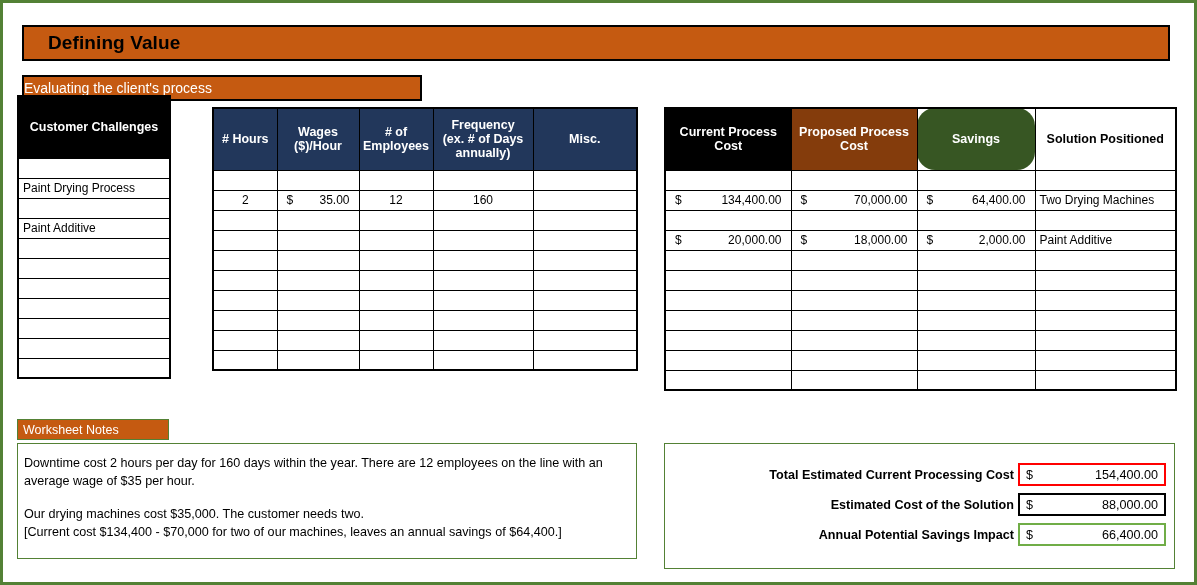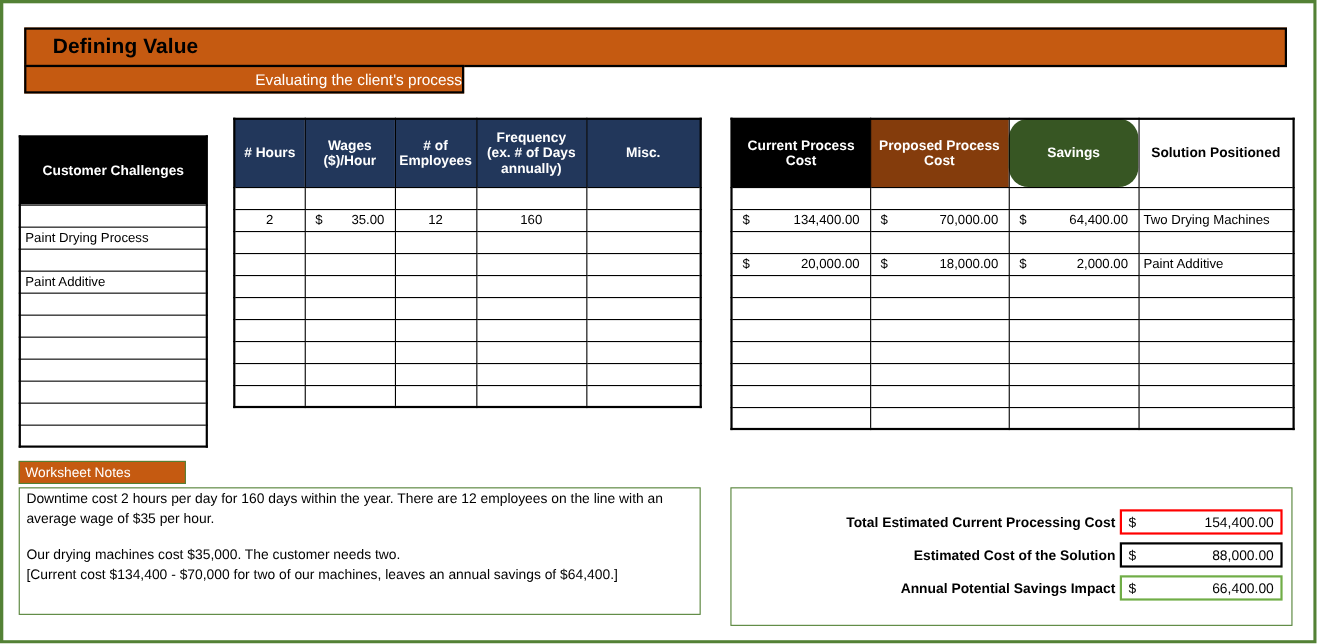--- a/index.html
+++ b/index.html
@@ -24,25 +24,25 @@
     border: 2px solid #000000;
     display: flex; align-items: center;
   }
   #title-bar .txt {
     font-size: 19px; font-weight: bold; color: #000000;
     padding-left: 24px; letter-spacing: .1px;
   }
 
   
   #subtitle-bar {
-    position: absolute; left: 19px; top: 56px;
+    position: absolute; left: 19px; top: 72px;
     width: 400px; height: 26px;
     background: #C55A11;
     border: 2px solid #000000;
-    display: flex; align-items: center; justify-content: flex-end;
+    display: flex; align-items: center; justify-content: flex-start;
   }
   #subtitle-bar .txt {
     font-size: 14px; color: #ffffff; font-weight: normal;
   }
 
   
   table.grid {
     position: absolute;
     border-collapse: collapse;
     table-layout: fixed;
@@ -80,21 +80,21 @@
   td.money { padding: 0; }
   td.money .m {
     display: flex; justify-content: space-between;
     align-items: center; height: 100%;
     padding: 0 5px 0 5px;
   }
   td.money .sym { font-size: 12px; }
   td.money .val { font-size: 12px; }
 
   
-  #tbl-challenges { left: 14px; top: 120px; width: 172px; padding-left: 40px; }
+  #tbl-challenges { left: 14px; top: 92px; width: 154px; padding-left: 40px; }
   #tbl-challenges td { height: 20px; }
   #tbl-challenges thead th { height: 62px; }
 
   #tbl-metrics { left: 209px; top: 104px; width: 424px; }
   #tbl-metrics td { height: 20px; }
 
   #tbl-costs { left: 661px; top: 104px; width: 511px; }
   #tbl-costs td { height: 20px; }
 
   
@@ -106,21 +106,21 @@
     display: flex; align-items: center;
   }
   #notes-badge .txt {
     color: #ffffff; font-size: 12.5px; padding-left: 5px;
   }
   #notes-box {
     position: absolute; left: 14px; top: 440px;
     width: 620px; height: 116px;
     background: #ffffff;
     border: 1px solid #538135;
-    padding: 0 8px 0 6px;
+    padding: 10px 8px 0 6px;
   }
   #notes-box p {
     margin: 0; font-size: 12.6px; color: #000000; line-height: 1.45;
   }
   #notes-box p.gap { height: 14px; }
 
   
   #summary-box {
     position: absolute; left: 661px; top: 440px;
     width: 511px; height: 126px;

